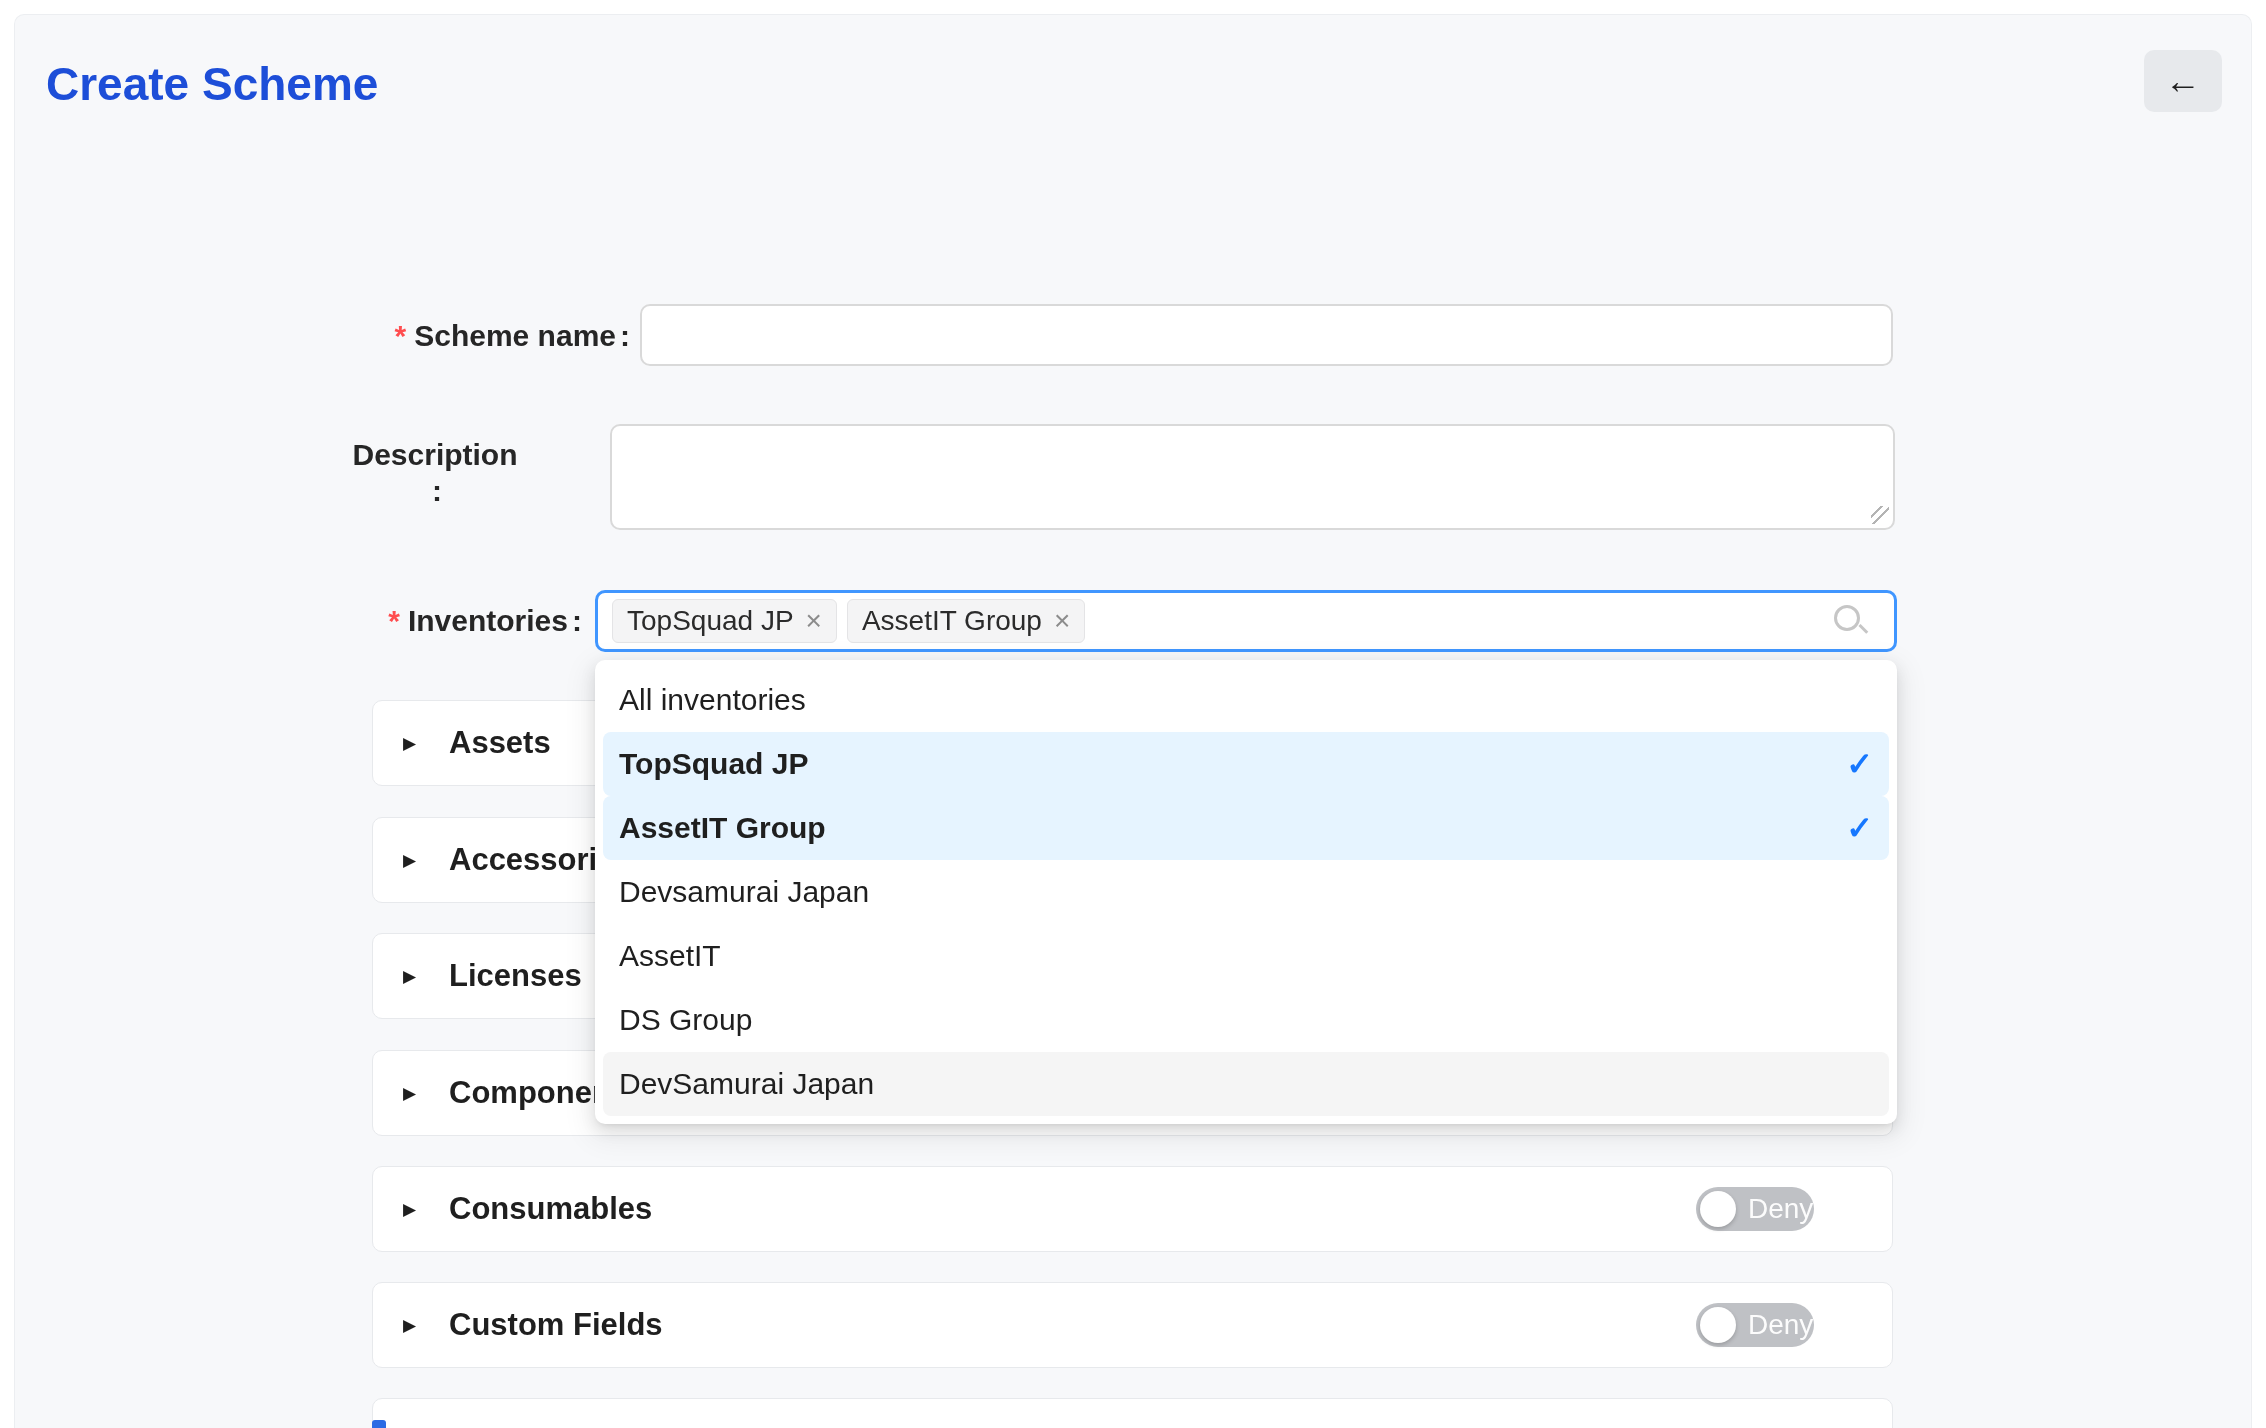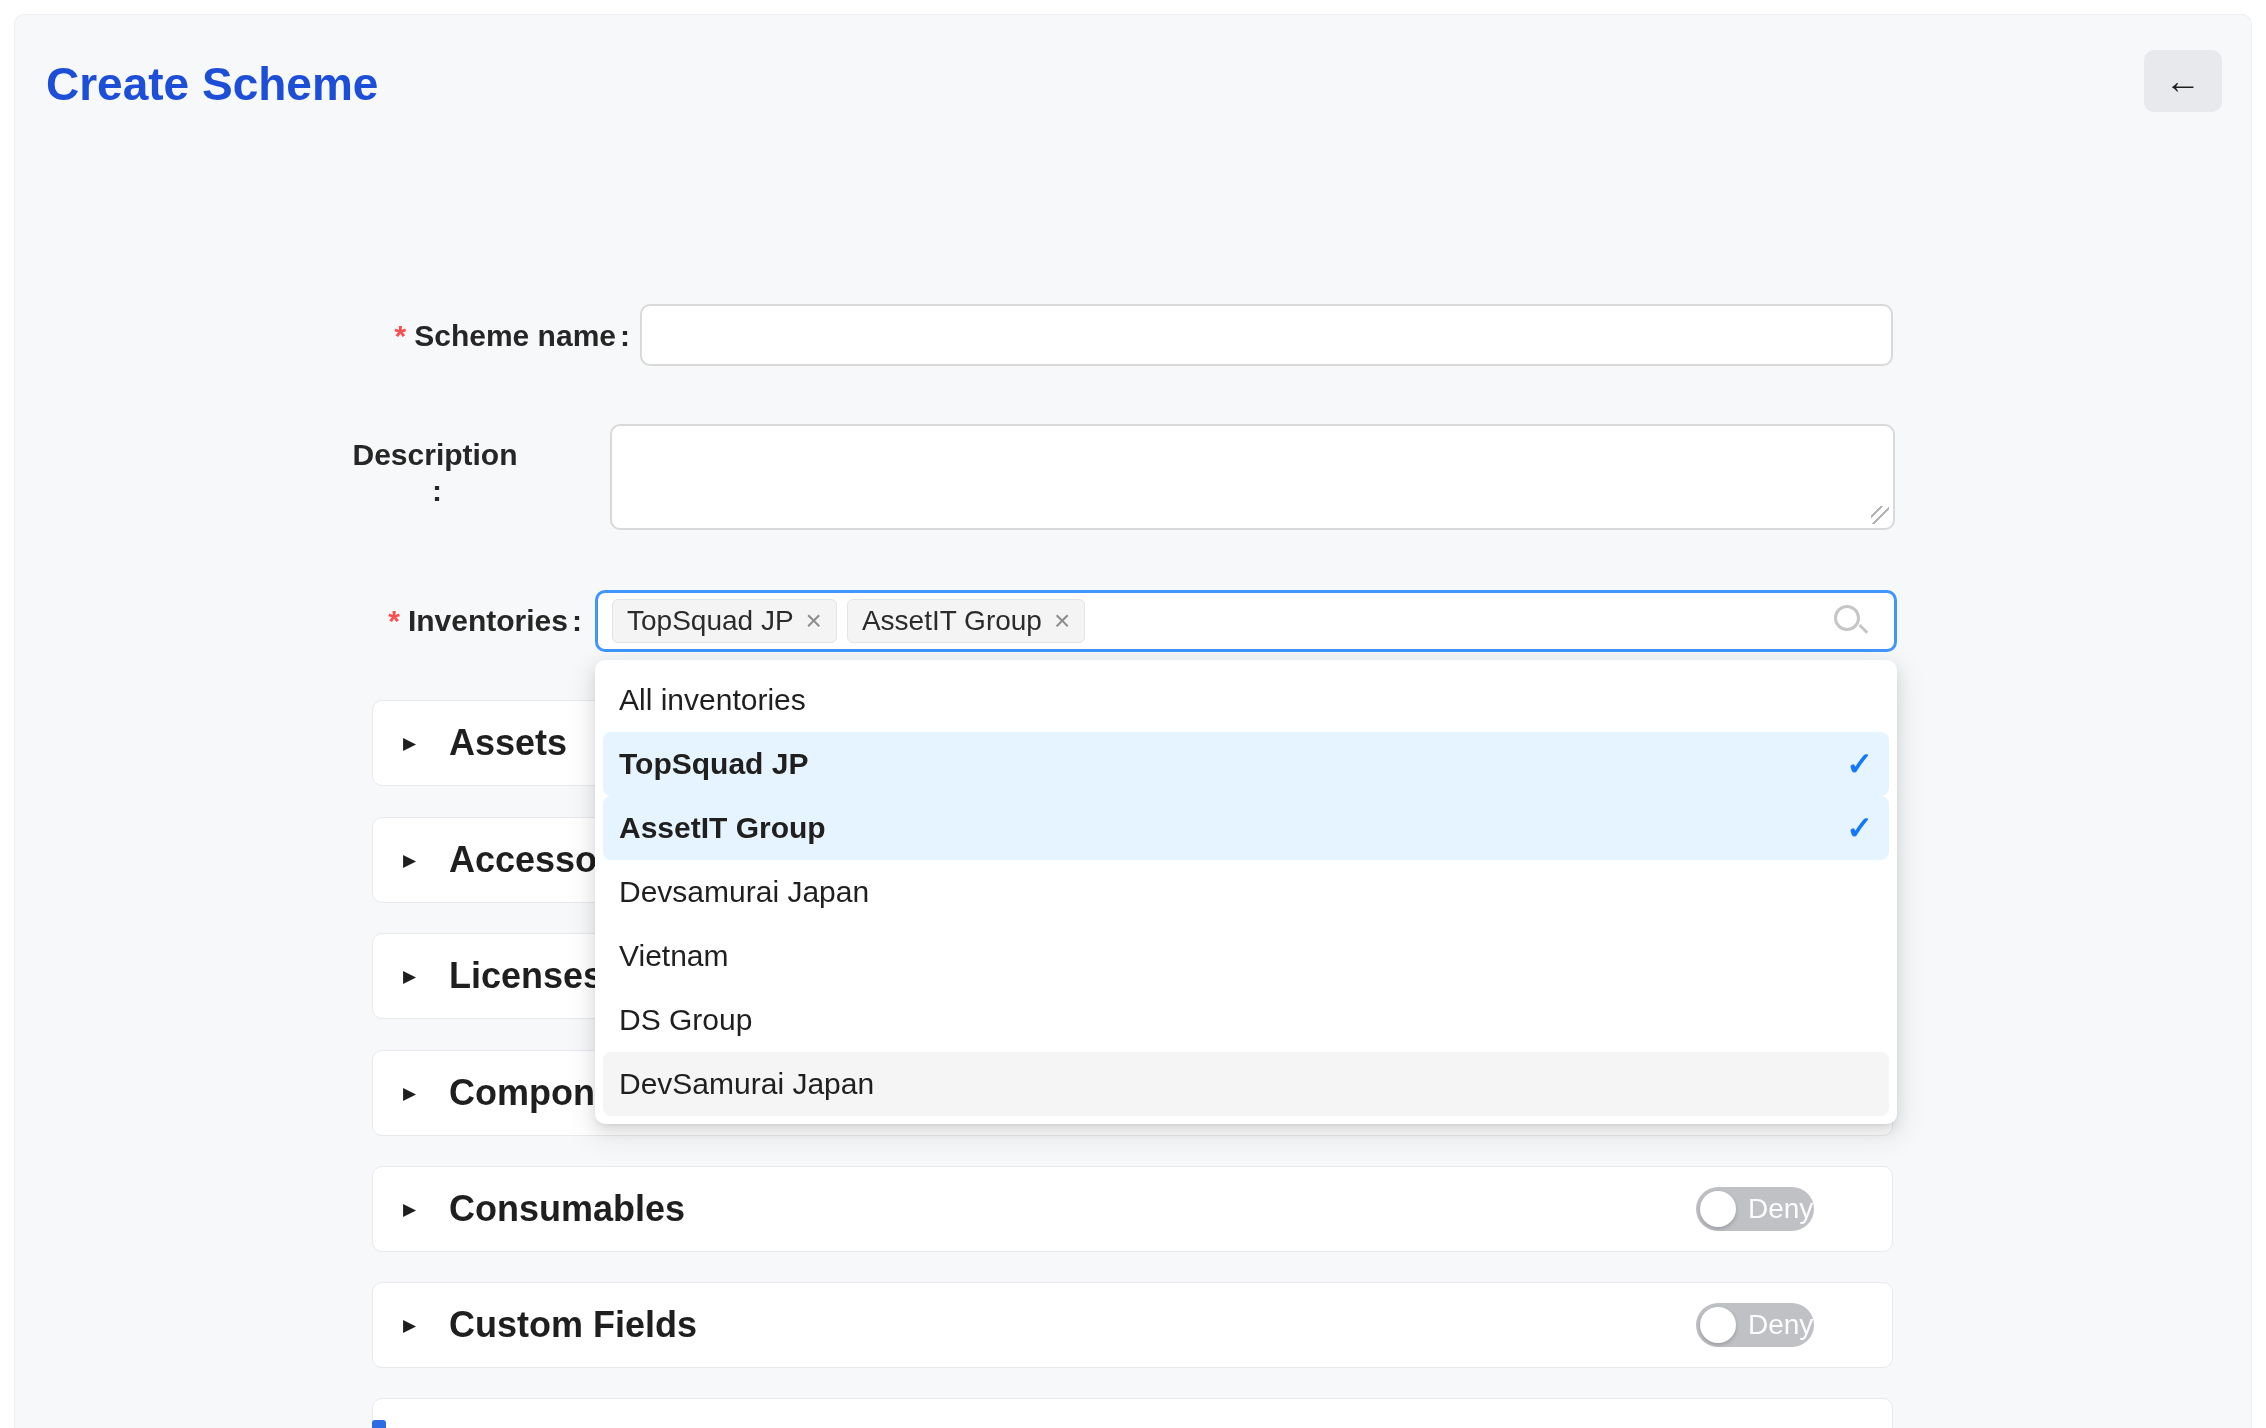--- a/index.html
+++ b/index.html
@@ -83,21 +83,21 @@
   .opt--selected { background:#e6f4ff; font-weight:600; }
   .opt--active { background:#f5f5f5; }
   .check { color:#1677ff; font-size:32px; font-weight:700; line-height:1; }
 
   .panel {
     position:absolute; left:372px; width:1521px; height:86px;
     background:#ffffff; border:1px solid #e7e9ec; border-radius:10px; z-index:5;
     display:flex; align-items:center; padding:0 30px;
   }
   .caret { font-size:17px; color:#1f1f1f; width:22px; margin-right:24px; line-height:1; }
-  .panel-title { font-size:36px; font-weight:600; color:#1f1f1f; white-space:nowrap; }
+  .panel-title { font-size:31px; font-weight:600; color:#1f1f1f; white-space:nowrap; }
 
   .switch {
     position:absolute; right:78px; top:50%; margin-top:-22px;
     width:118px; height:44px; border-radius:22px; background:#bfc1c5; cursor:pointer;
   }
   .switch .knob {
     position:absolute; left:4px; top:4px; width:36px; height:36px; border-radius:50%;
     background:#ffffff; box-shadow:0 2px 4px rgba(0,0,0,0.2);
   }
   .switch .switch-label {
@@ -167,21 +167,21 @@
       <span class="check">✓</span>
     </div>
     <div class="opt opt--selected">
       <span>AssetIT Group</span>
       <span class="check">✓</span>
     </div>
     <div class="opt">
       <span>Devsamurai Japan</span>
     </div>
     <div class="opt">
-      <span>Vietnam</span>
+      <span>AssetIT</span>
     </div>
     <div class="opt">
       <span>DS Group</span>
     </div>
     <div class="opt opt--active">
       <span>DevSamurai Japan</span>
     </div>
   </div>
 
   <div class="panel" style="top:700px;">

